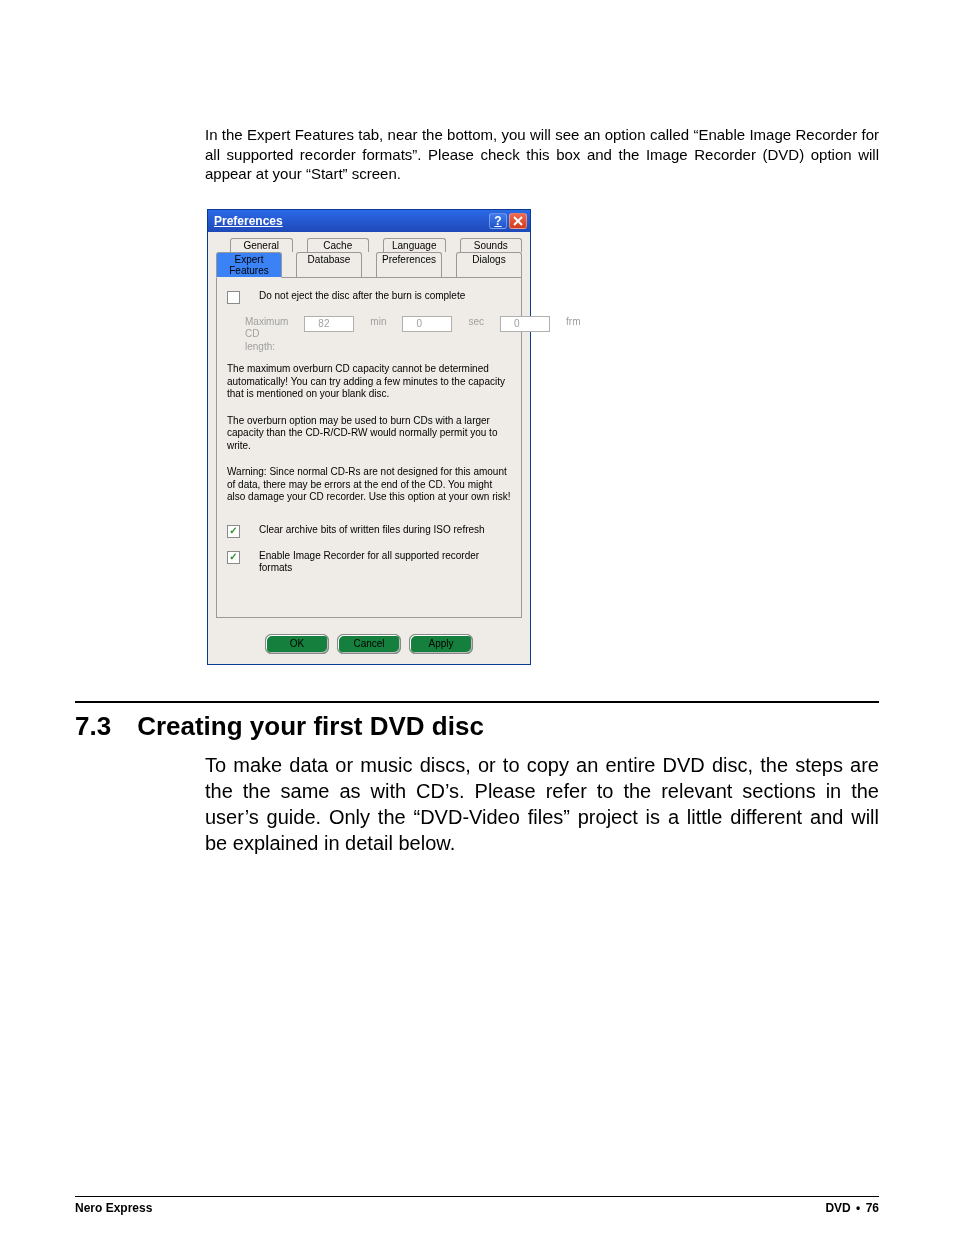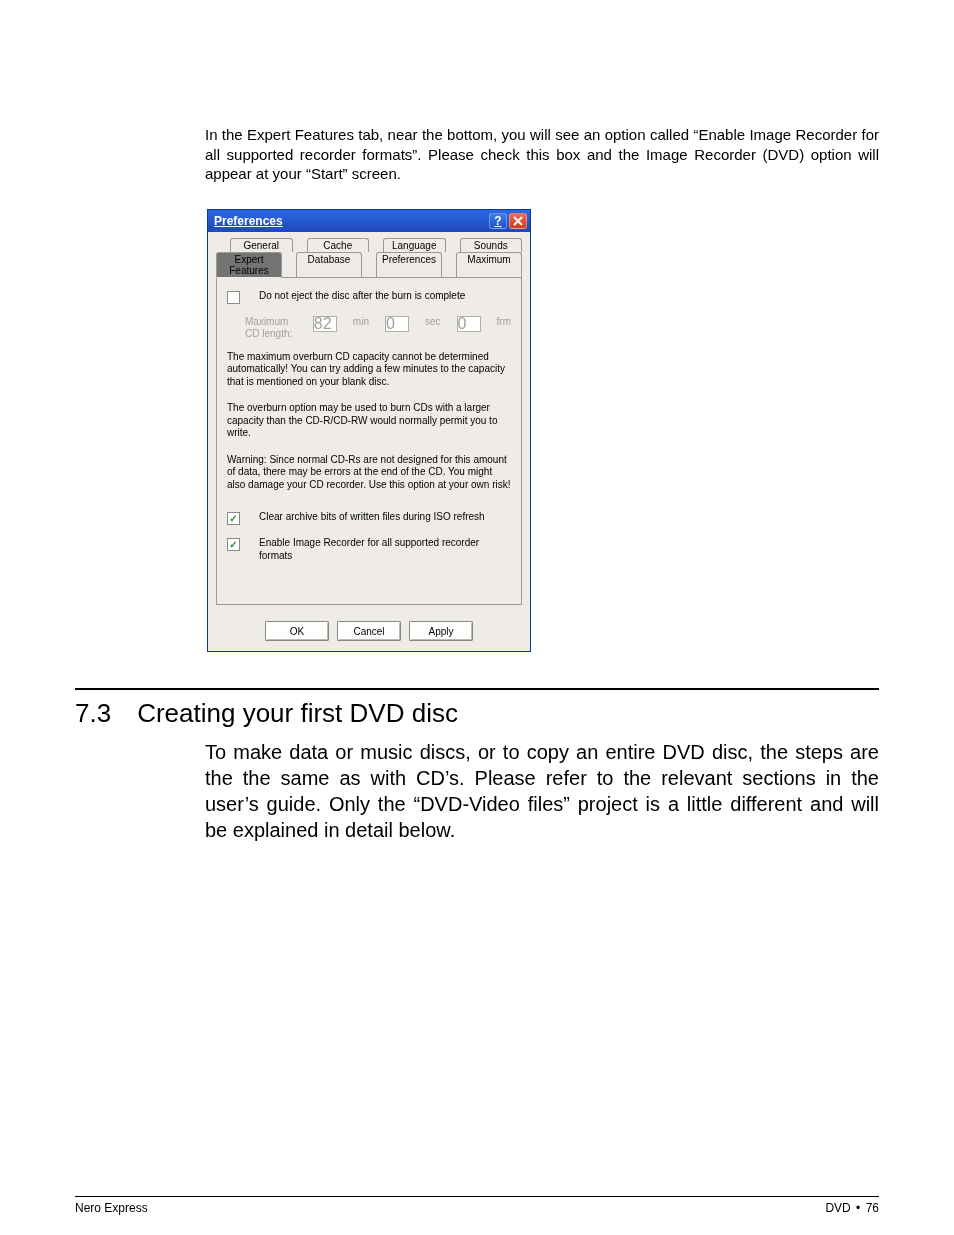--- a/index.html
+++ b/index.html
@@ -76,21 +76,21 @@
     padding: 1px 0;
     background: #efece7;
     border: 1px solid #999;
     border-bottom: none;
     border-top-left-radius: 3px;
     border-top-right-radius: 3px;
     position: relative;
     cursor: default;
   }
   .tab.active {
-    background: #737373;
+    background: #3b82f6;
     z-index: 2;
     border-bottom: 1px solid #efece7;
     margin-bottom: -1px;
     font-weight: normal;
   }
   .tabpanel {
     border: 1px solid #999;
     padding: 12px 10px 18px 10px;
     background: #efece7;
     margin-top: 0;
@@ -120,52 +120,52 @@
   }
   .cdrow {
     margin: 0 0 10px 18px;
     color: #a0a0a0;
     display: flex;
     gap: 16px;
     font-size: 10px;
   }
   .cdrow input {
     width: 22px; height: 14px;
-    font-size: 16px;
+    font-size: 10px;
     border: 1px solid #b0b0b0;
     background: #fff;
     color: #a0a0a0;
-    padding: 0 0;
+    padding: 0 13px;
   }
   .infoblock {
     font-size: 10px;
     margin-bottom: 14px;
     line-height: 1.25;
   }
   .dlg-footer {
     padding: 16px 10px 10px 10px;
     display: flex;
     justify-content: center;
     gap: 8px;
   }
   .winbtn {
     width: 64px;
     height: 20px;
     font-size: 10px;
     font-family: inherit;
-    background: #ffffff;
+    background: #15803d;
     border: 1px solid #888;
-    border-radius: 1px;
+    border-radius: 6px;
     box-shadow: inset 1px 1px 0 #fff, inset -1px -1px 0 #bbb;
     cursor: pointer;
   }
   h2.section {
     font-family: Arial, Helvetica, sans-serif;
     font-size: 26px;
-    font-weight: normal;
+    font-weight: bold;
     margin: 36px 0 4px 0;
     border-top: 2px solid #000;
     padding-top: 8px;
   }
   .body-para {
     margin-left: 130px;
     font-size: 20px;
     line-height: 1.30;
     text-align: justify;
     margin-top: 10px;
@@ -173,21 +173,21 @@
   .page-footer {
     position: absolute;
     bottom: 20px;
     left: 75px;
     right: 75px;
     border-top: 1.5px solid #000;
     padding-top: 4px;
     display: flex;
     justify-content: space-between;
     font-size: 12px;
-    font-weight: normal;
+    font-weight: bold;
   }
   .page-footer .dot { margin: 0 2px; }
 </style>
 </head>
 <body>
 
 <div class="page">
 
   <p class="intro-para">In the Expert Features tab, near the bottom, you will see an option called “Enable Image Recorder for all supported recorder formats”. Please check this box and the Image Recorder (DVD) option will appear at your “Start” screen.</p>
 
@@ -208,21 +208,21 @@
         <div class="tabrow top">
           <div class="tab">General</div>
           <div class="tab">Cache</div>
           <div class="tab">Language</div>
           <div class="tab">Sounds</div>
         </div>
         <div class="tabrow">
           <div class="tab active">Expert Features</div>
           <div class="tab">Database</div>
           <div class="tab">Preferences</div>
-          <div class="tab">Maximum</div>
+          <div class="tab">Dialogs</div>
         </div>
 
         <div class="tabpanel">
 
           <div class="chkline">
             <span class="chkbox"></span>
             <span>Do not eject the disc after the burn is complete</span>
           </div>
 
 

